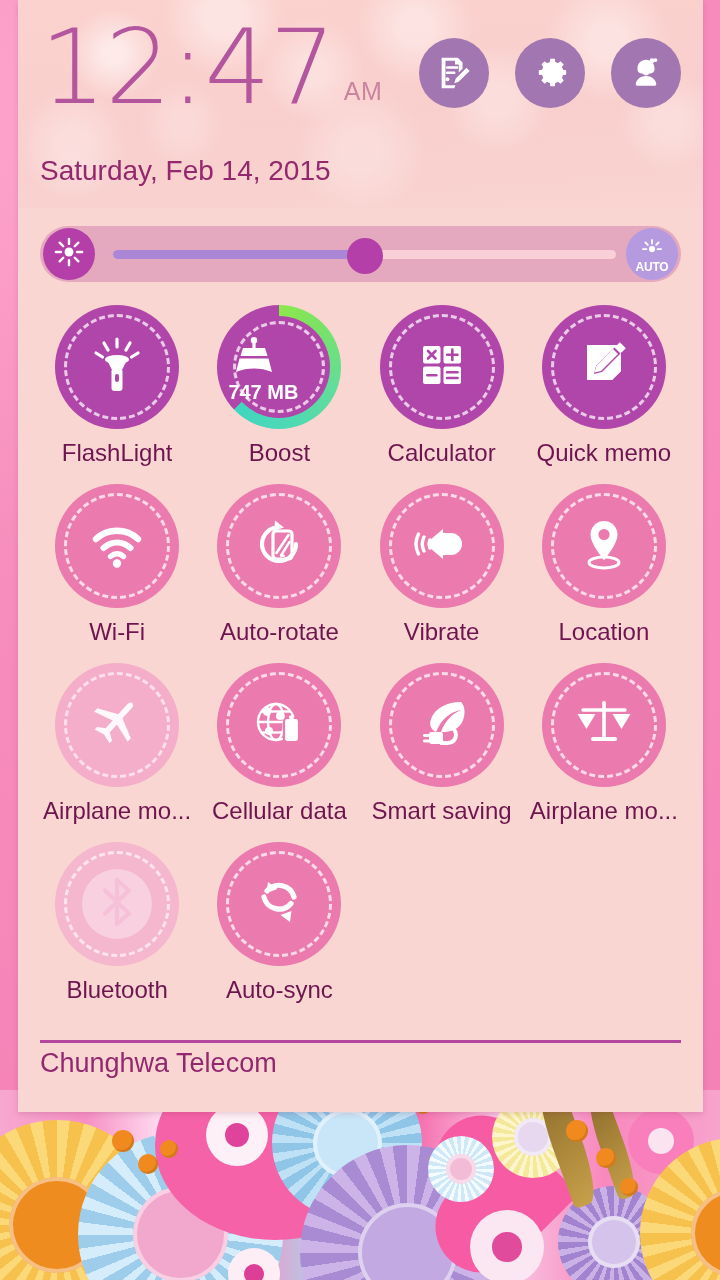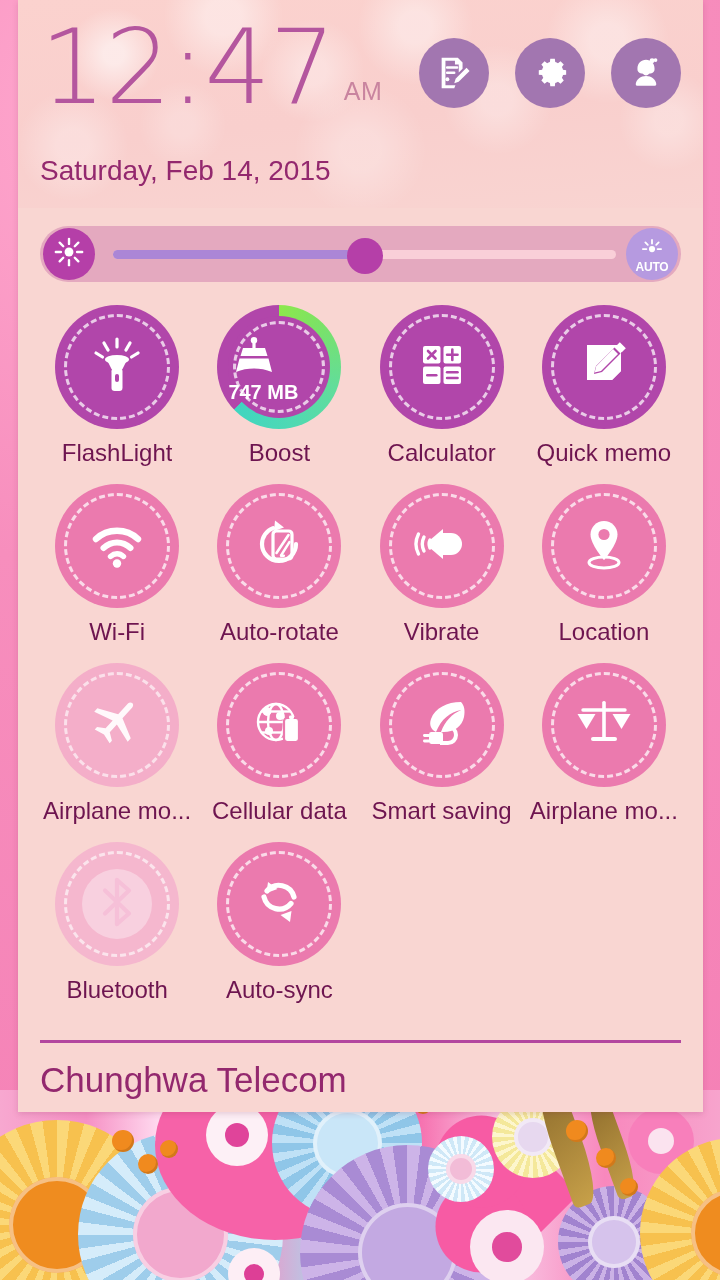--- a/index.html
+++ b/index.html
@@ -247,22 +247,22 @@
   #carrier-wrap {
     position: absolute; left: 0; right: 0; bottom: 0;
     height: 72px;
     border-top: none;
   }
   #carrier-rule {
     position: absolute; left: 22px; right: 22px; top: 0;
     height: 3px; background: #b3479f;
   }
   #carrier {
-    position: absolute; left: 22px; top: 20px;
-    font-size: 35px; color: #93286e;
+    position: absolute; left: 22px; top: 8px;
+    font-size: 27px; color: #93286e;
   }
 </style>
 </head>
 <body>
 
 <div id="wallpaper">
   <div id="wall-top"></div>
 
   <div id="flowers">
 

